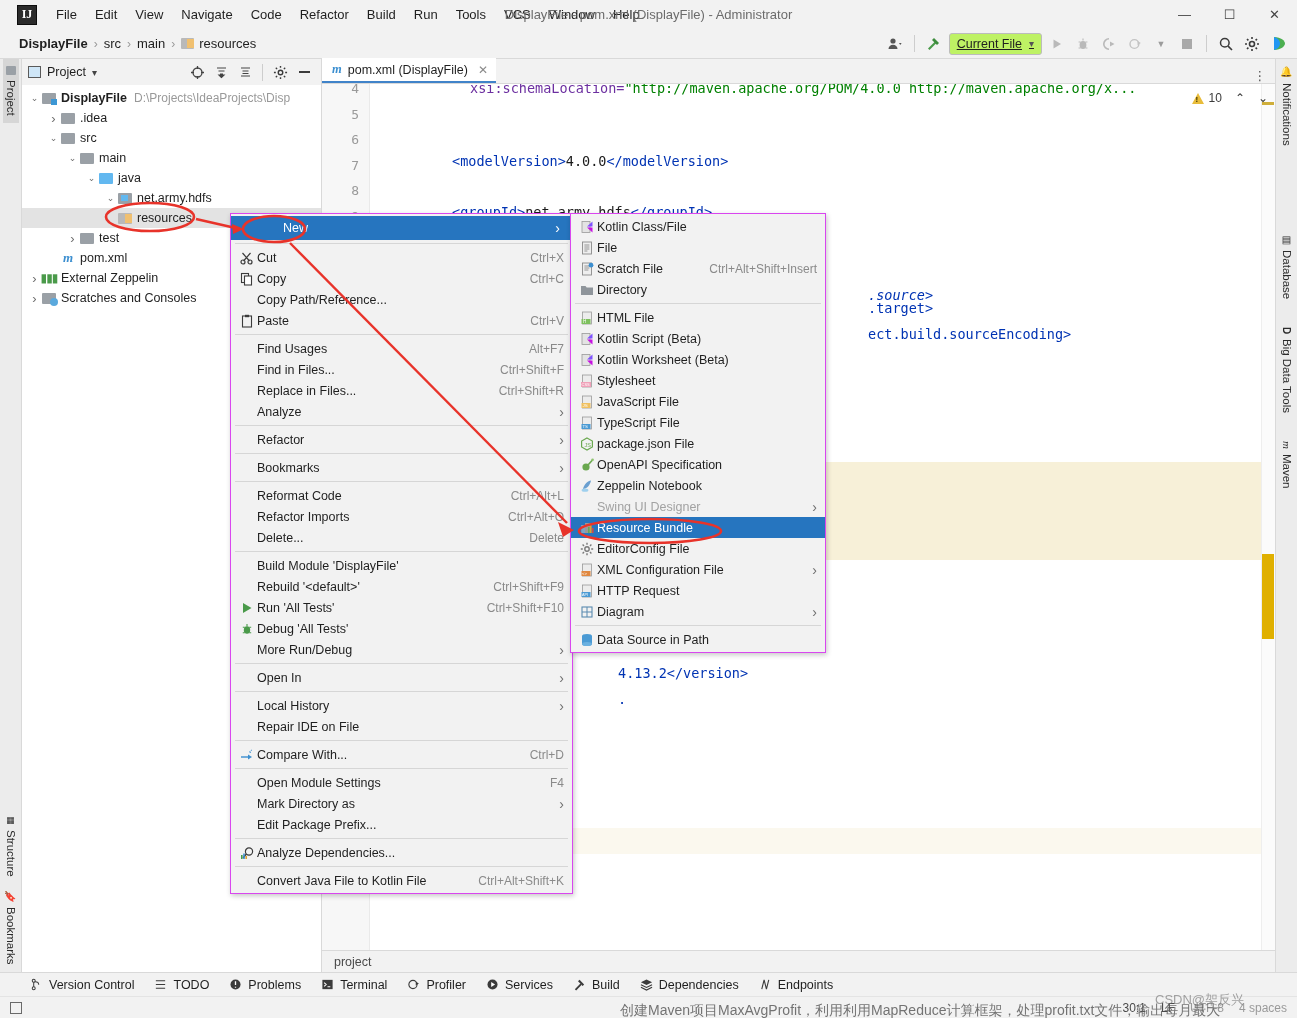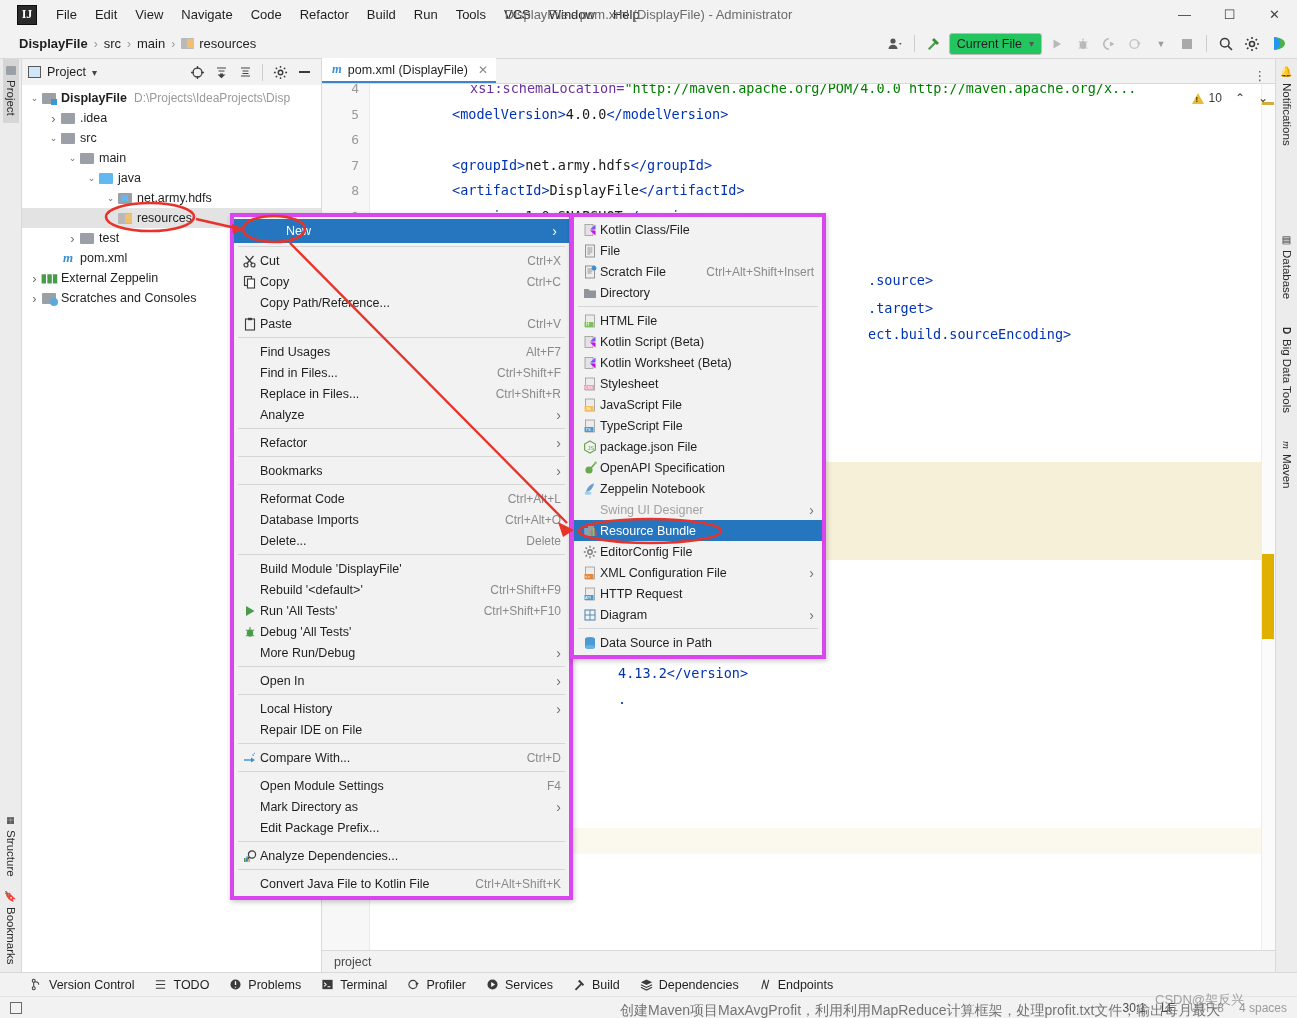--- a/index.html
+++ b/index.html
@@ -28,22 +28,22 @@
   .winbtn { width:45px; height:29px; display:flex; align-items:center; justify-content:center; color:#444; font-size:13px; }
 
   
   .navbar { height:30px; background:#f2f2f2; display:flex; align-items:center; padding-left:19px; position:relative;
             border-bottom:1px solid #d9d9d9; flex:0 0 auto; }
   .crumb { display:flex; align-items:center; font-size:13px; color:#1f1f1f; }
   .crumb.bold { font-weight:bold; }
   .crumb-sep { color:#9a9a9a; margin:0 6px; font-size:12px; }
   .navbar-right { margin-left:auto; display:flex; align-items:center; gap:4px; padding-right:8px; }
   .tb-btn { width:22px; height:22px; display:flex; align-items:center; justify-content:center; border-radius:3px; }
-  .runcfg { height:22px; border:1px solid #bcbcbc; border-radius:3px; background:#22c55e; display:flex;
-            align-items:center; padding:0 7px; gap:7px; font-size:12.5px; color:#1f1f1f; }
+  .runcfg { height:22px; border:1px solid #bcbcbc; border-radius:3px; background:#bef264; display:flex;
+            align-items:center; padding:0 7px; gap:7px; font-size:12.5px; color:#1f1f1f;text-decoration:underline; }
   .vsep { width:1px; height:17px; background:#cdcdcd; margin:0 4px; }
 
   
   .bodyrow { flex:1 1 auto; display:flex; min-height:0; }
 
   
   .rail { width:22px; background:#ececec; border-right:1px solid #d9d9d9; display:flex; flex-direction:column;
           align-items:center; position:relative; flex:0 0 auto; }
   .rail-item { writing-mode:vertical-rl; font-size:11.5px; color:#2b2b2b; padding:7px 2px; display:flex;
                align-items:center; gap:5px; white-space:nowrap; }
@@ -110,21 +110,21 @@
   
   .bottomstrip { height:24px; background:#f2f2f2; border-top:1px solid #d9d9d9; display:flex; align-items:center;
                  padding-left:30px; gap:20px; flex:0 0 auto; }
   .bs-item { display:flex; align-items:center; gap:6px; font-size:12.5px; color:#1f1f1f; }
   .statusbar { height:22px; background:#f2f2f2; display:flex; align-items:center; padding:0 10px; flex:0 0 auto;
                border-top:1px solid #e4e4e4; }
   .statusbar .right { margin-left:auto; display:flex; align-items:center; gap:15px; font-size:12px; color:#4a4a4a; }
   .statusbar .right .dim { color:#9a9a9a; }
 
   
-  .ctxmenu { position:absolute; background:#f2f2f2; border:4px solid #d946ef; box-shadow:1px 2px 5px rgba(0,0,0,.22);
+  .ctxmenu { position:absolute; background:#f2f2f2; border:1px solid #d946ef; box-shadow:1px 2px 5px rgba(0,0,0,.22);
              padding:2px 0; z-index:40; }
   .ctxrow { height:21px; display:flex; align-items:center; padding:0 8px 0 6px; font-size:12.5px; color:#1f1f1f;
             white-space:nowrap; }
   .ctxrow.hl { background:#2675bf; color:#fff; }
   .ctxrow.disabled { color:#a2a2a2; }
   .ctx-ic { width:20px; flex:0 0 auto; display:flex; align-items:center; justify-content:center; }
   .ctx-lb { flex:1 1 auto; }
   .ctx-key { color:#8a8a8a; margin-left:28px; font-size:12px; }
   .ctx-arrow { margin-left:24px; color:#707070; font-size:11px; }
   .ctxrow.hl .ctx-arrow { color:#fff; }
@@ -416,28 +416,28 @@
             <div class="gline">6</div>
             <div class="gline">7</div>
             <div class="gline">8</div>
             <div class="gline">9</div>
           </div>
         <div class="code" id="code">
           <div class="hl-row" style="top:378px;height:98px;"></div>
           <div class="hl-row" style="top:744px;height:26px;background:#fbf8ee;"></div>
           <div id="codelines" style="margin-top: -8px;">
               <div class="cline" style="padding-left: 100px;"><span class="attr">xsi:schemaLocation=</span><span class="str">"http://maven.apache.org/POM/4.0.0 http://maven.apache.org/x...</span></div>
-              <div class="cline" style="padding-left: 82px;"><span class="tag">&lt;modelVersion&gt;</span><span class="txt">4.0.0</span><span class="tag">&lt;/modelVersion&gt;</span></div>
+              <div class="cline" style="padding-left: 82px; margin-top: 47px;"><span class="tag">&lt;modelVersion&gt;</span><span class="txt">4.0.0</span><span class="tag">&lt;/modelVersion&gt;</span></div>
               <div class="cline" style="padding-left: 82px;"></div>
               <div class="cline" style="padding-left: 82px;"><span class="tag">&lt;groupId&gt;</span><span class="txt">net.army.hdfs</span><span class="tag">&lt;/groupId&gt;</span></div>
               <div class="cline" style="padding-left: 82px;"><span class="tag">&lt;artifactId&gt;</span><span class="txt">DisplayFile</span><span class="tag">&lt;/artifactId&gt;</span></div>
               <div class="cline" style="padding-left: 82px;"><span class="tag">&lt;version&gt;</span><span class="txt">1.0-SNAPSHOT</span><span class="tag">&lt;/version&gt;</span></div>
             </div>
           <div id="rightfrags">
-              <div style="position: absolute; left: 498px; top: 188px; color: rgb(0, 51, 179); white-space: pre;">.source&gt;</div>
+              <div style="position: absolute; left: 498px; top: 203px; color: rgb(0, 51, 179); white-space: pre; font-style: italic;">.source&gt;</div>
               <div style="position: absolute; left: 498px; top: 216px; color: rgb(0, 51, 179); white-space: pre;">.target&gt;</div>
               <div style="position: absolute; left: 498px; top: 242px; color: rgb(0, 51, 179); white-space: pre;">ect.build.sourceEncoding&gt;</div>
             </div>
           <div id="lowerfrags">
               <div style="position: absolute; left: 248px; top: 581px; color: rgb(0, 51, 179); white-space: pre;">4.13.2&lt;/version&gt;</div>
               <div style="position: absolute; left: 248px; top: 607px; color: rgb(0, 51, 179); white-space: pre;">.</div>
             </div>
         </div>
         <div class="analysis">
           <div class="an-mark" style="top:470px;height:85px;background:#e0b000;"></div>
@@ -646,21 +646,21 @@
       <span class="ctx-arrow" style="font-size: 14px; margin-left: auto; padding-left: 18px;">›</span>
     </div>
     <div class="ctxsep"></div>
     <div class="ctxrow">
       <span class="ctx-ic"></span>
       <span class="ctx-lb">Reformat Code</span>
       <span class="ctx-key" style="margin-left: auto; padding-left: 28px;">Ctrl+Alt+L</span>
     </div>
     <div class="ctxrow">
       <span class="ctx-ic"></span>
-      <span class="ctx-lb">Database Imports</span>
+      <span class="ctx-lb">Refactor Imports</span>
       <span class="ctx-key" style="margin-left: auto; padding-left: 28px;">Ctrl+Alt+O</span>
     </div>
     <div class="ctxrow">
       <span class="ctx-ic"></span>
       <span class="ctx-lb">Delete...</span>
       <span class="ctx-key" style="margin-left: auto; padding-left: 28px;">Delete</span>
     </div>
     <div class="ctxsep"></div>
     <div class="ctxrow">
       <span class="ctx-ic"></span>

